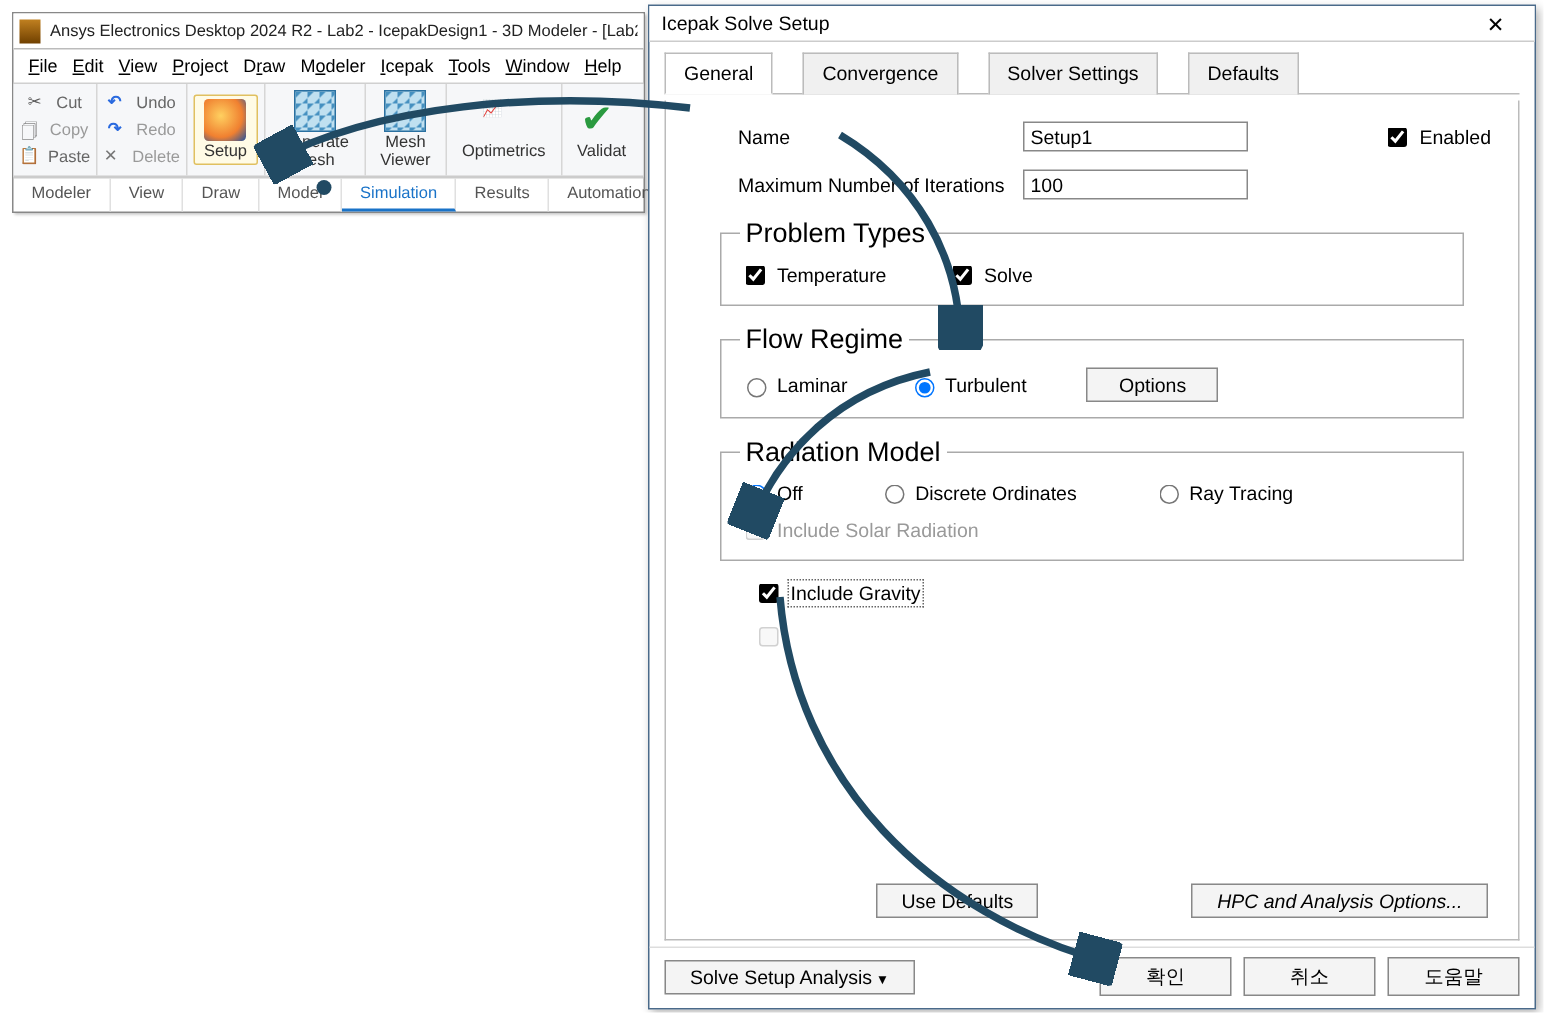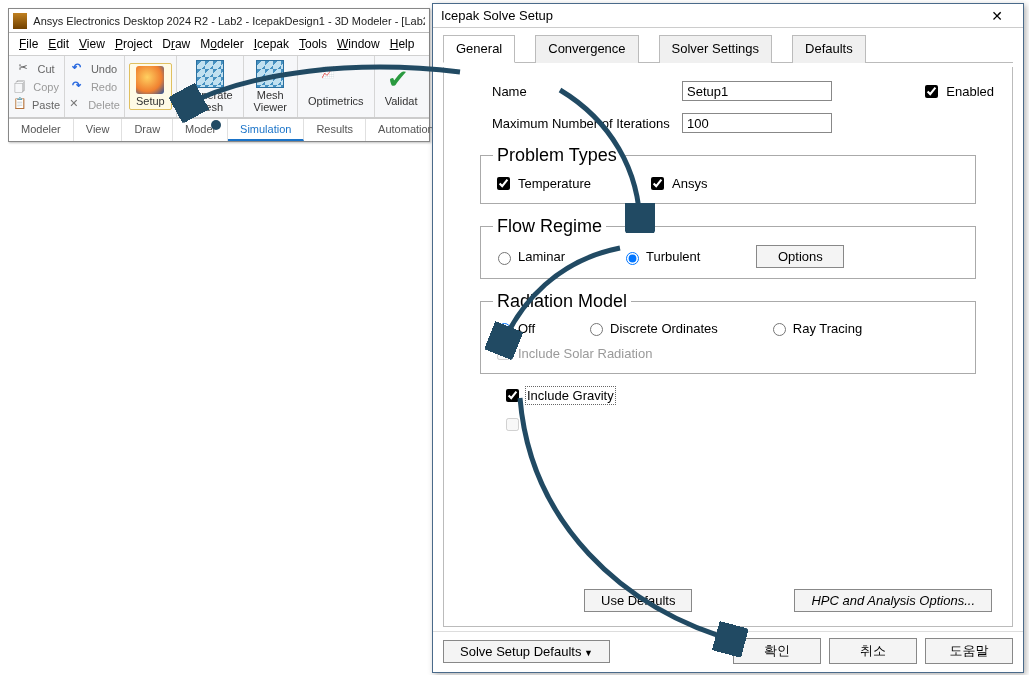--- a/index.html
+++ b/index.html
@@ -48,21 +48,21 @@
   .dlg-tabs .dtab { padding:5px 12px 6px; font-size:13px; border:1px solid #bbb; border-bottom:none; background:#f0f0f0; margin-right:2px; position:relative; top:1px;}
   .dlg-tabs .dtab.active { background:#fff; border-bottom:1px solid #fff;}
   .tab-panel { border:1px solid #bbb; border-top:none; padding:14px 18px 10px 18px; height:560px; position:relative;}
 
   .form-row { display:flex; align-items:center; margin-bottom:12px; font-size:13px; }
   .form-row .lbl { width:220px; padding-left:30px; }
   .tinput { border:1px solid #888; height:20px; padding:1px 4px; font-size:13px; font-family:inherit; }
   .cb { margin-right:4px; vertical-align:middle; accent-color:#000; }
   fieldset { border:1px solid #aaa; margin:0 18px 12px 18px; padding:8px 12px 10px 12px; font-size:13px;}
   fieldset legend { padding:0 4px; font-size:18px; }
-  .inline-opts { display:flex; align-items:center; gap:56px; }
+  .inline-opts { display:flex; align-items:center; gap:40px; }
   .radio-lbl, .check-lbl { display:inline-flex; align-items:center; gap:4px; font-size:13px; }
   .btn { border:1px solid #888; background:#f4f4f4; padding:3px 16px; font-size:13px; font-family:inherit; cursor:default; min-width:88px; }
   .wide-btn { min-width:170px;font-style:italic; }
   .ghost { color:#9a9a9a; }
   .dotted-focus { outline:1px dotted #666; outline-offset:1px; }
 
   .dlg-footer { display:flex; align-items:center; padding:6px 10px 8px 10px; gap:8px; border-top:1px solid #ddd;}
   .dlg-footer .spacer { flex:1; }
   .down-arrow::after { content:" \25BC"; font-size:9px;}
 
@@ -196,21 +196,21 @@
 
       <fieldset>
         <legend>Problem Types</legend>
         <div class="inline-opts">
           <label class="check-lbl">
             <input type="checkbox" class="cb" checked="" style="">
             <span>Temperature</span>
           </label>
           <label class="check-lbl">
             <input type="checkbox" class="cb" checked="" style="">
-            <span>Ansys</span>
+            <span>Solve</span>
           </label>
         </div>
       </fieldset>
 
       <fieldset>
         <legend>Flow Regime</legend>
         <div class="inline-opts">
           <label class="radio-lbl">
             <input type="radio" name="flow" style="">
             <span>Laminar</span>
@@ -259,21 +259,21 @@
 
       <div style="position:absolute; bottom:14px; left:0; right:0; display:flex; padding:0 20px;">
         <div style="flex:0 0 120px"></div>
         <button class="btn">Use Defaults</button>
         <div style="flex:1"></div>
         <button class="btn wide-btn">HPC and Analysis Options...</button>
       </div>
     </div>
   </div>
   <div class="dlg-footer">
-    <button class="btn down-arrow" style="min-width:150px;text-align:left">Solve Setup Defaults</button>
+    <button class="btn down-arrow" style="min-width:150px;text-align:left">Solve Setup Analysis</button>
     <div class="spacer"></div>
     <button class="btn">확인</button>
     <button class="btn">취소</button>
     <button class="btn">도움말</button>
   </div>
 </div>
 
 <svg class="arrow-svg">
   <defs>
     <marker id="ah" markerWidth="6" markerHeight="6" refX="5" refY="3" orient="auto">

